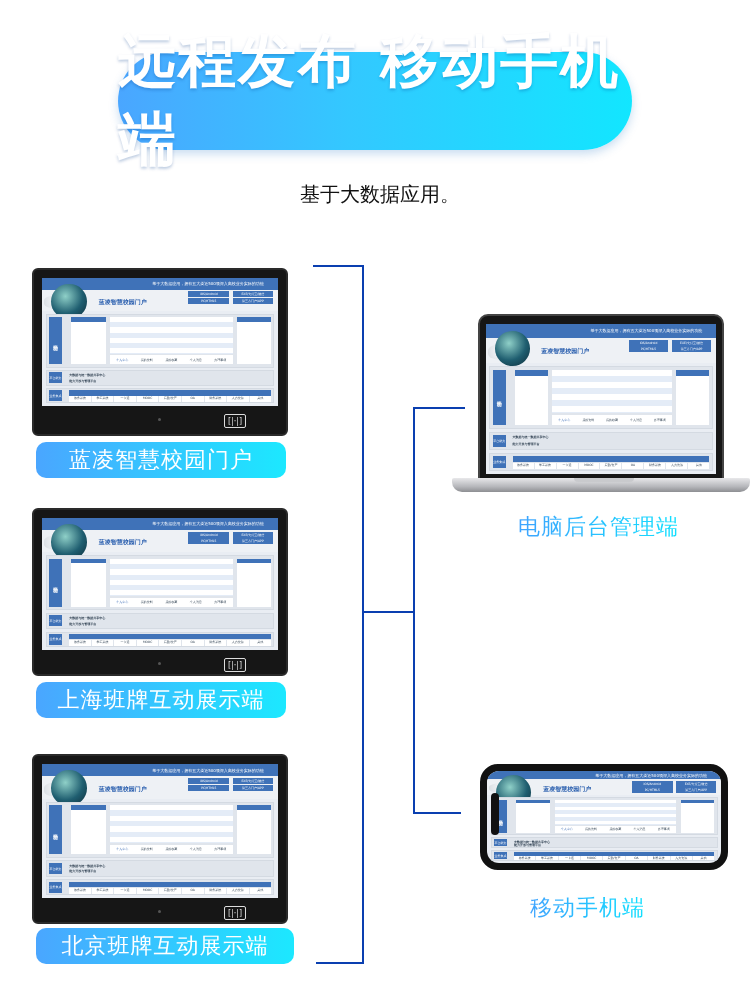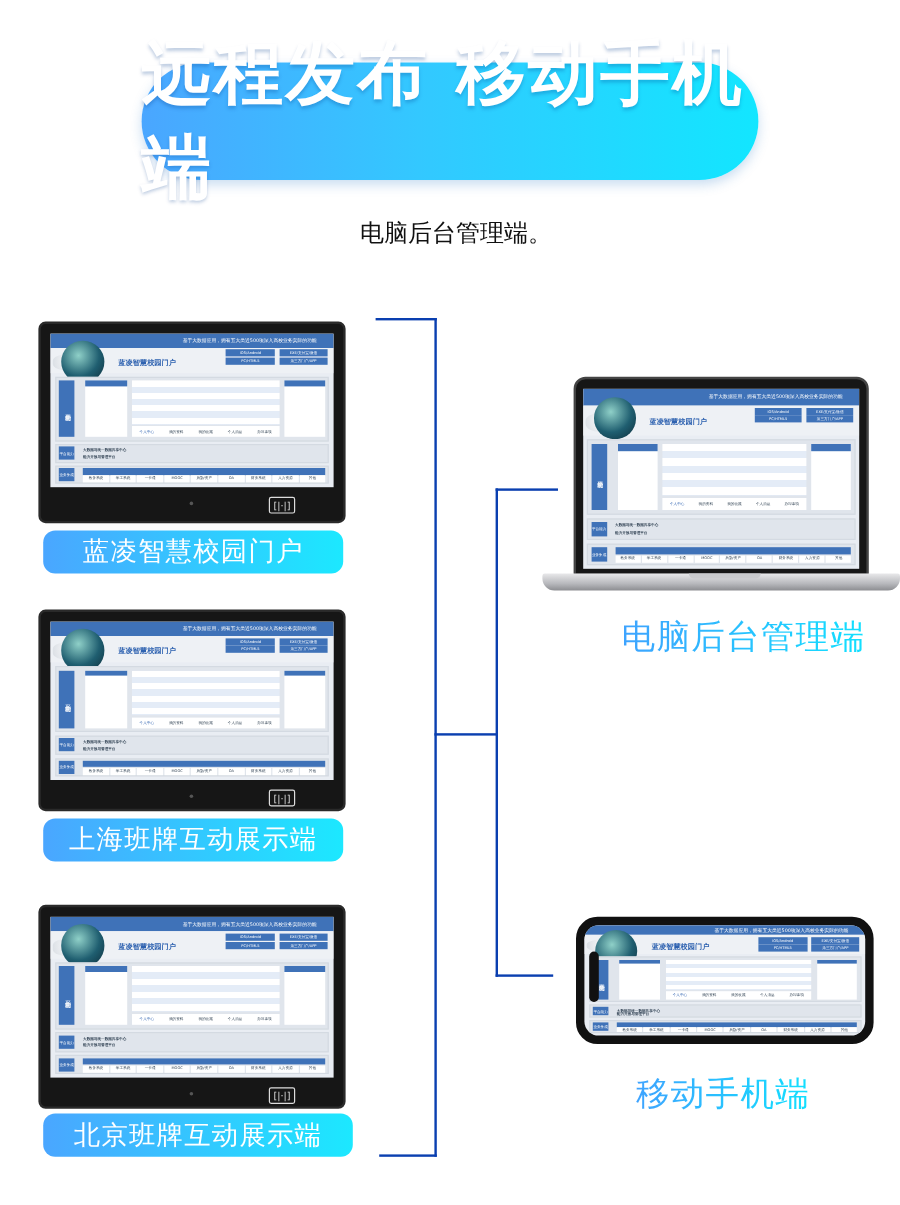--- a/index.html
+++ b/index.html
@@ -9,21 +9,21 @@
  background:linear-gradient(90deg,#4aa6ff 0%,#33c8ff 45%,#12e6ff 100%);
  box-shadow:0 4px 10px rgba(40,120,200,.25);display:flex;align-items:center;justify-content:center}
 .hero span{color:#fff;font-size:58px;font-weight:bold;letter-spacing:2px;text-shadow:0 2px 3px rgba(0,60,140,.25)}
 .subtitle{position:absolute;left:80px;top:180px;width:600px;text-align:center;font-size:20px;line-height:28px;color:#111}
 .line{position:absolute;background:#0a3fb0}
 
 .bezel{position:absolute;background:#161616;border-radius:6px;border:2px solid #2a2a2a}
 .scr{position:absolute;background:#e9edf3;overflow:hidden;font-size:3px;color:#345}
 .label-pill{position:absolute;height:36px;border-radius:10px;background:linear-gradient(90deg,#4aa6ff,#1ce8ff);
  display:flex;align-items:center;justify-content:center;color:#fff;font-size:22px;letter-spacing:1px}
-.grad-text{position:absolute;font-size:28px;letter-spacing:1px;
+.grad-text{position:absolute;font-size:22px;letter-spacing:1px;
  background:linear-gradient(90deg,#3ea3ff,#12e0ff);-webkit-background-clip:text;background-clip:text;color:transparent}
 
 .p-top{position:absolute;left:0;right:0;top:0;height:9%;background:#3f72b8;color:#fff;display:flex;align-items:center;justify-content:flex-end;padding-right:6%;font-size:4px}
 .p-head{position:absolute;left:0;right:0;top:9%;height:17%;background:#eef1f5}
 .globe{position:absolute;left:4%;top:-30%;width:15%;padding-top:15%;border-radius:50%;
  background:radial-gradient(circle at 40% 35%,#8fd0c8,#1f5e70 55%,#0d2b38)}
 .cloud{position:absolute;left:1%;top:25%;width:14%;height:65%;border-radius:40%;background:radial-gradient(circle at 50% 40%,#fff,#d8dde3)}
 .p-title{position:absolute;left:24%;top:38%;color:#2e62b0;font-weight:bold;font-size:6px}
 .p-btns{position:absolute;right:2%;top:8%;width:36%;display:grid;grid-template-columns:1fr 1fr;gap:6% 4%}
 .p-btns div{background:#3f72b8;color:#fff;font-size:3px;height:6px;display:flex;align-items:center;justify-content:center}
@@ -39,21 +39,21 @@
 .laptop-base{position:absolute;left:452px;top:478px;width:298px;height:14px;border-radius:2px 2px 10px 10px;background:linear-gradient(#e8e8ea,#b7b8bc 60%,#8d8e92)}
 .laptop-notch{position:absolute;left:574px;top:478px;width:60px;height:4px;border-radius:0 0 4px 4px;background:#c9cacd}
 </style>
 </head>
 <body>
 
 <div class="hero">
   <span>远程发布 移动手机端</span>
 </div>
 <div class="subtitle">
-  <div>电脑后台管理端。</div>
+  <div>基于大数据应用。</div>
 </div>
 
 <div class="line" style="left:313px;top:265px;width:51px;height:2px"></div>
 <div class="line" style="left:362px;top:265px;width:2px;height:699px"></div>
 <div class="line" style="left:316px;top:962px;width:48px;height:2px"></div>
 <div class="line" style="left:362px;top:611px;width:53px;height:2px"></div>
 <div class="line" style="left:413px;top:407px;width:2px;height:407px"></div>
 <div class="line" style="left:413px;top:407px;width:52px;height:2px"></div>
 <div class="line" style="left:413px;top:812px;width:48px;height:2px"></div>
 

